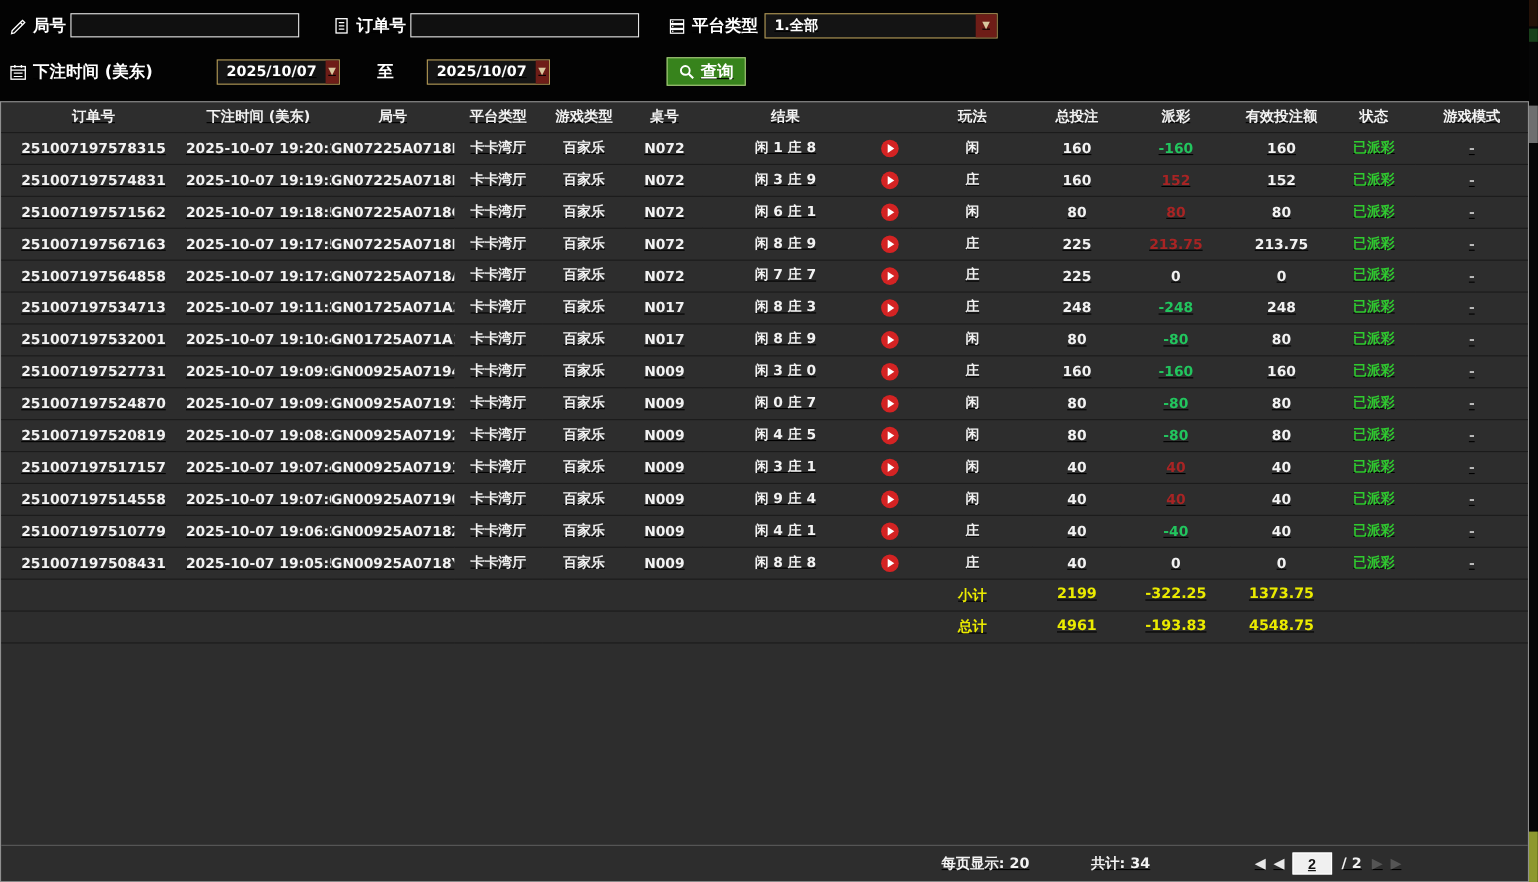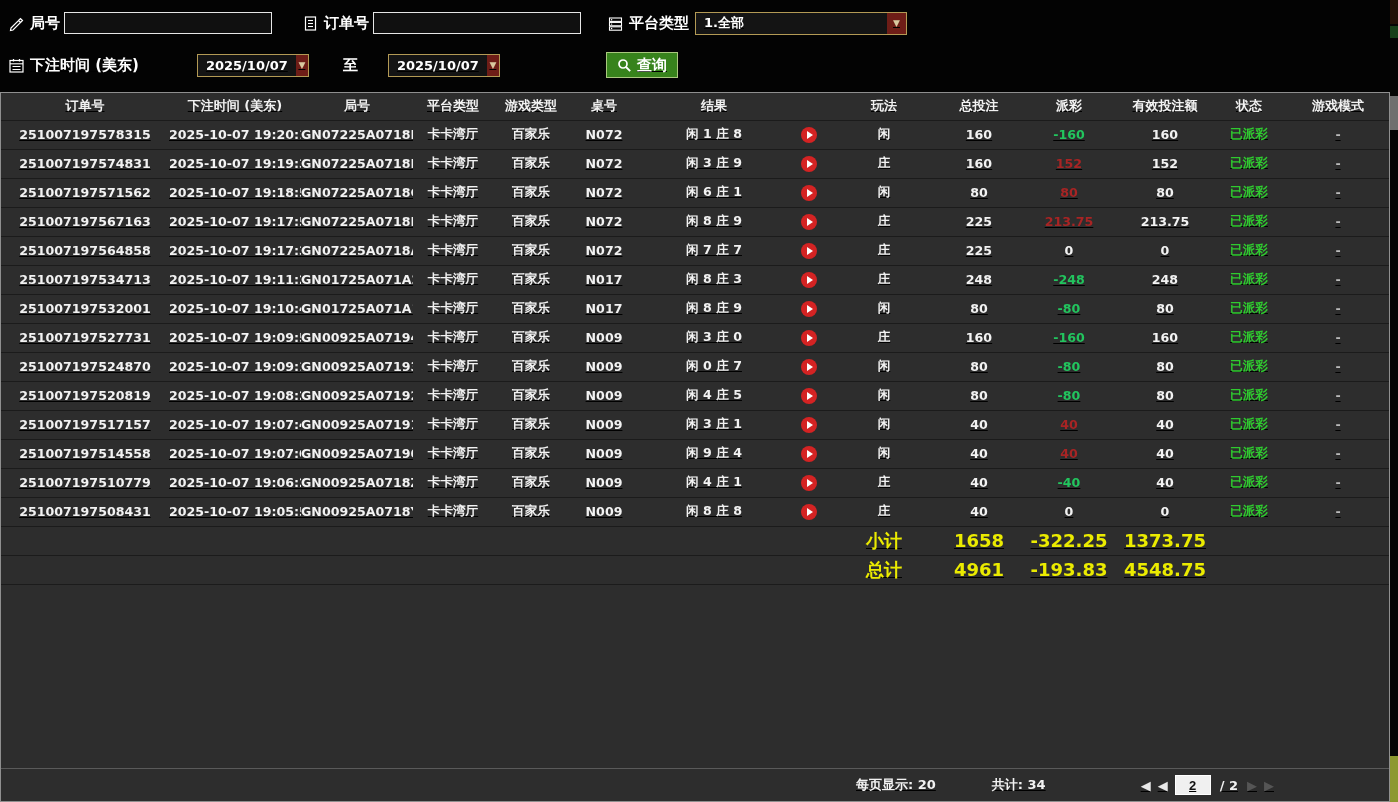--- a/index.html
+++ b/index.html
@@ -30,21 +30,21 @@
   
   .panel { flex:1; border:1px solid #8f8f8f; background:#2d2d2d; display:flex; flex-direction:column; overflow:hidden; }
   table { width:100%; border-collapse:collapse; table-layout:fixed; color:#f2f2f2; }
   th { height:27px; font-size:13px; font-weight:bold; border-bottom:1px solid #1b1b1b; white-space:nowrap; overflow:hidden; }
   td { height:29px; font-size:12.6px; font-weight:600; text-align:center; border-bottom:1px solid #1b1b1b; white-space:nowrap; overflow:hidden; }
   td.neg { color:#22c55e; }
   td.pos { color:#a82424; }
   td.zero { color:#f2f2f2; }
   td.status { color:#2fca2f; }
   td.mode { color:#bbb; }
-  tr.sumrow td { color:#ebeb00; font-weight:bold; font-size:18px; }
+  tr.sumrow td { color:#ebeb00; font-weight:bold; font-size:13px; }
   .play { display:inline-block; width:16px; height:16px; border-radius:50%; background:#d42323; position:relative; vertical-align:middle; cursor:pointer; }
   .play .tri { position:absolute; left:6px; top:4px; width:0; height:0; border-left:6px solid #fff; border-top:4px solid transparent; border-bottom:4px solid transparent; }
   .fill { flex:1; }
 
   
   .pagebar { height:33px; border-top:1px solid #5a5a5a; display:flex; align-items:center; color:#f2f2f2; font-size:13px; font-weight:600; padding-right:48px; }
   .pp { margin-left:855px; }
   .tc { margin-left:56px; }
   .navgrp { margin-left:95px; display:flex; align-items:center; gap:7px; }
   .arrow { font-size:13px; cursor:pointer; color:#e8e8e8; }
@@ -406,21 +406,21 @@
     <td class="payout zero">0</td>
     <td>0</td>
     <td class="status">已派彩</td>
     <td class="mode">-</td>
   </tr>
         </tbody>
       <tbody>
         <tr class="sumrow">
           <td colspan="8"></td>
           <td>小计</td>
-          <td>1658</td>
+          <td>2199</td>
           <td>-322.25</td>
           <td>1373.75</td>
           <td colspan="2"></td>
         </tr>
         <tr class="sumrow">
           <td colspan="8"></td>
           <td>总计</td>
           <td>4961</td>
           <td>-193.83</td>
           <td>4548.75</td>

